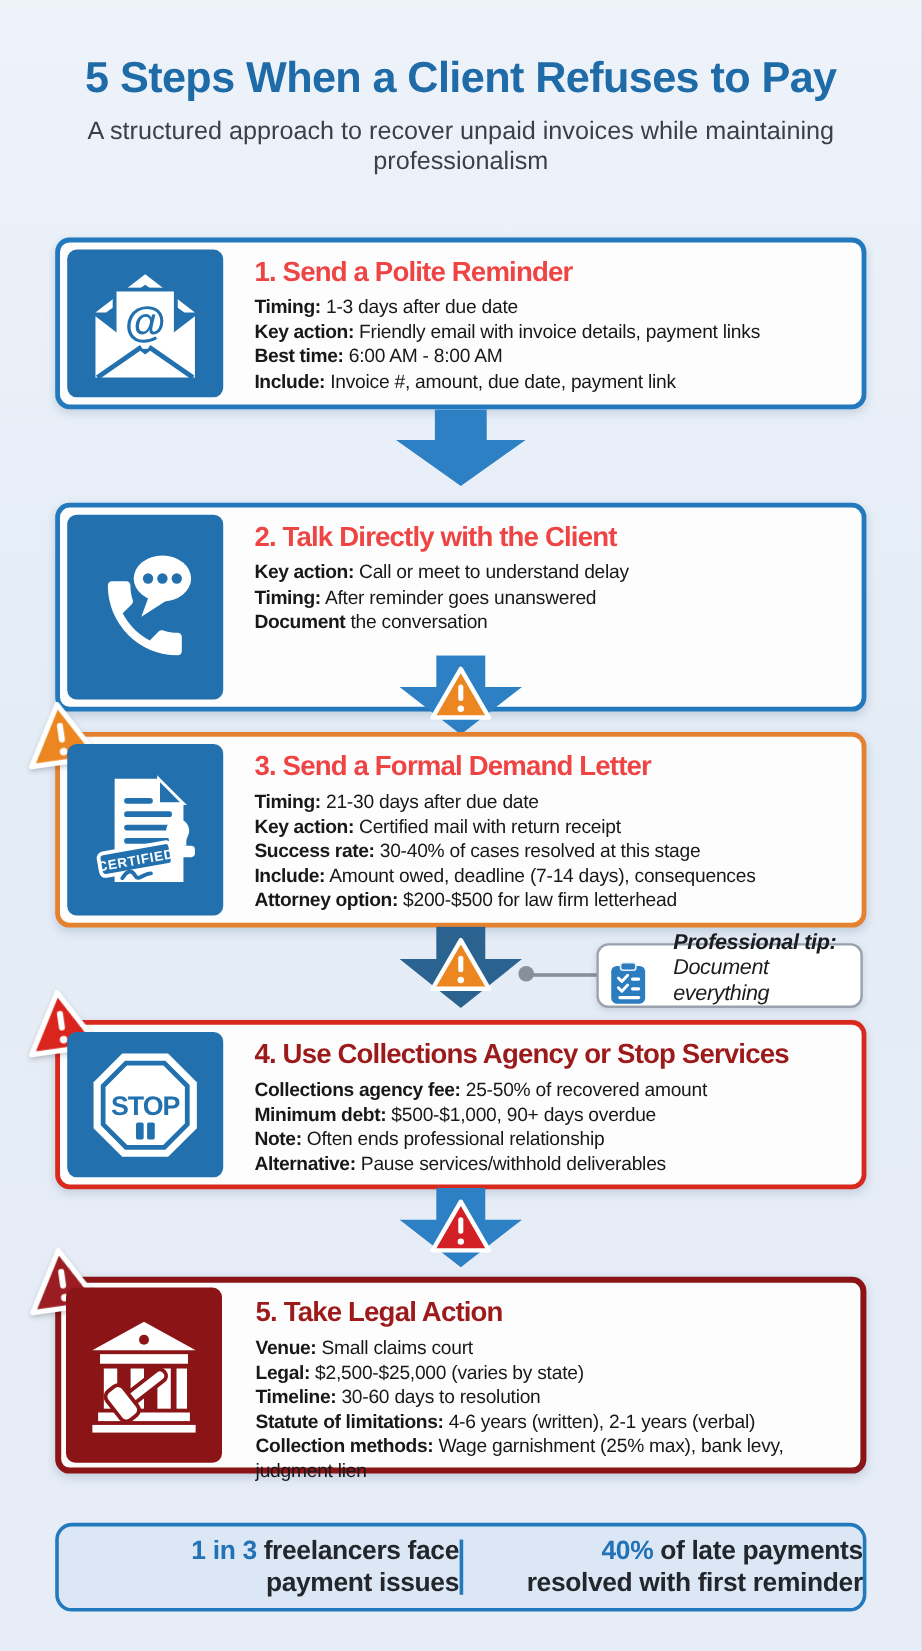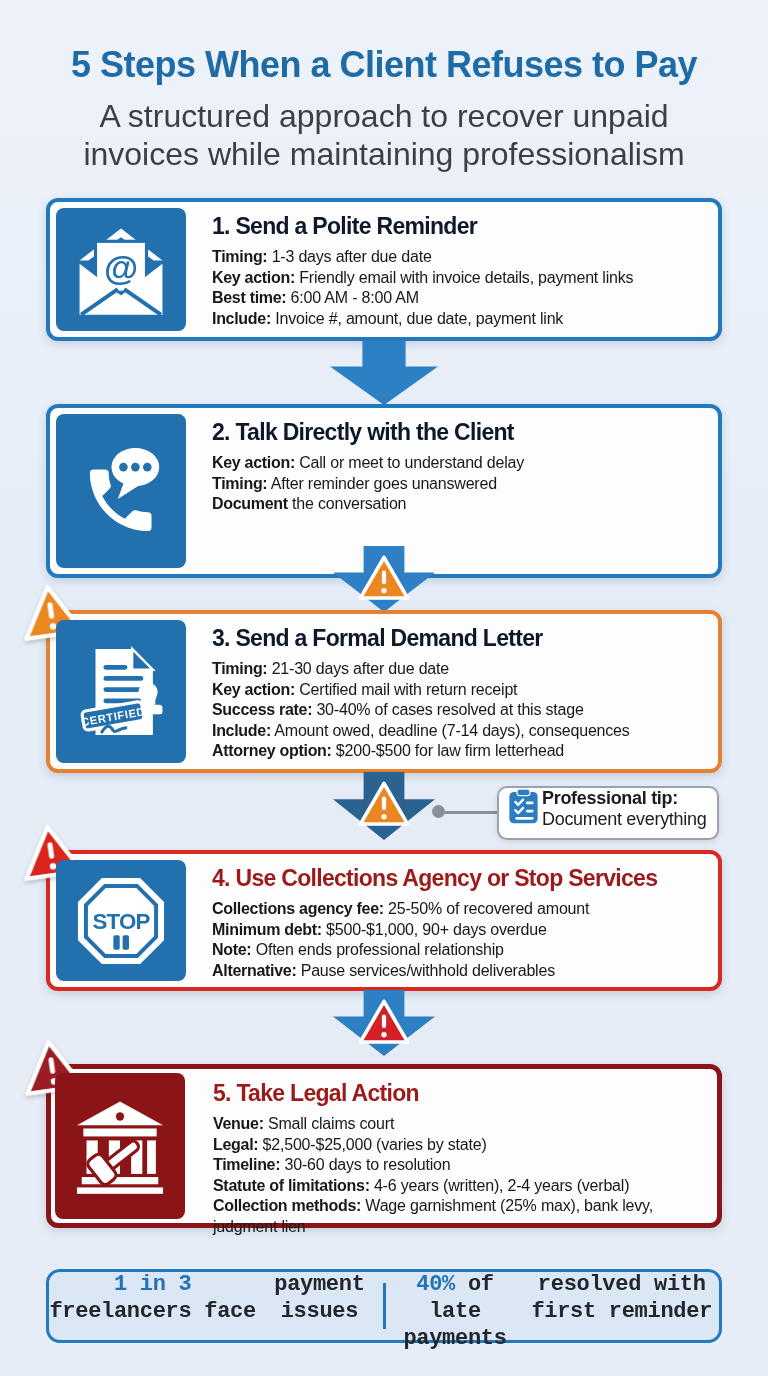--- a/index.html
+++ b/index.html
@@ -7,42 +7,42 @@
   .page {
     position:relative; width:768px; height:1376px; margin:0 auto; overflow:hidden;
     background:linear-gradient(180deg,#eef3fa 0%,#e4ecf6 45%,#e7edf6 100%);
   }
   .title {
     position:absolute; top:44px; left:0; right:0; text-align:center;
     font-size:36px; font-weight:bold; color:#1e6ba7; letter-spacing:-0.5px;
   }
   .subtitle {
     position:absolute; top:97px; left:64px; right:64px; text-align:center;
-    font-size:32px; color:#3c4046; line-height:1.2;
+    font-size:21px; color:#3c4046; line-height:1.2;
   }
   .card {
     position:absolute; left:46px; width:676px; background:#fdfdfe;
     border:4px solid #2379bd; border-radius:12px;
     box-shadow:0 3px 8px rgba(40,70,110,0.18);
   }
   .card-1 { top:198px; height:143px; }
-  .card-2 { top:404px; height:174px;padding-left:33px; }
+  .card-2 { top:419px; height:174px;padding-left:33px; }
   .card-3 { top:610px; height:163px; border-color:#e5822f; }
   .card-4 { top:850px; height:141px; border-color:#d9291f; border-width:4.5px; }
   .card-5 { top:1064px; height:164px; border-color:#8b1516; border-width:5px;text-decoration:underline; }
   .icon-box {
     position:absolute; left:6px; top:6px; bottom:6px; width:130px;
     background:#2271ae; border-radius:8px;
     display:flex; align-items:center; justify-content:center;
   }
   .card-5 .icon-box { background:#8b1516; left:4px; top:4px; bottom:4px; }
   .icon-box svg { width:102px; height:102px; }
   .card-content { position:absolute; left:162px; right:8px; top:11px; }
   .card-title {
-    font-size:23px; font-weight:bold; color:#0f172a;
+    font-size:23px; font-weight:bold; color:#ef4444;
     letter-spacing:-0.7px; margin-bottom:7px;
   }
   .card-4 .card-title, .card-5 .card-title { color:#9c1a1a; }
   .detail {
     font-size:16px; line-height:20.5px; color:#17181a; letter-spacing:-0.2px;
   }
   .detail b { letter-spacing:-0.3px; }
   .block-arrow { position:absolute; background:#2e80c4;
     clip-path:polygon(30% 0, 70% 0, 70% 40%, 100% 40%, 50% 100%, 0 40%, 30% 40%);
   }
@@ -60,36 +60,36 @@
   .corner-badge {
     position:absolute; left:-30px; top:-30px; width:62px; height:56px;
     transform:rotate(-8deg);
   }
   .corner-badge svg { width:100%; height:100%; filter:drop-shadow(0 2px 2px rgba(0,0,0,0.2)); }
   .tip-line { position:absolute; left:441px; top:811px; width:57px; height:3px; background:#8a9099; }
   .tip-dot { position:absolute; left:432px; top:805px; width:13px; height:13px; border-radius:50%; background:#8a9099; }
   .tip-box {
     position:absolute; left:497px; top:786px; width:222px; height:54px;
     background:#fff; border:2px solid #9aa3ad; border-radius:10px;
-    display:flex; align-items:flex-start; gap:3px; padding:0 9px;
+    display:flex; align-items:flex-end; gap:22px; padding:0 9px;
     box-shadow:0 2px 5px rgba(40,70,110,0.15);
+    font-style:italic;
   }
   .tip-box svg { width:31px; height:37px; flex:0 0 auto; }
   .tip-text { font-size:18px; line-height:1.16; color:#1b1c1e; letter-spacing:-0.3px; }
   .tip-text b { display:block; }
   .stats {
     position:absolute; left:46px; top:1269px; width:676px; height:74px;
     background:#dbe7f4; border:3.5px solid #2379bd; border-radius:14px;
     display:flex; align-items:stretch;
   }
   .stat {
-    flex:1; display:flex; flex-direction:row; align-items:flex-start; justify-content:center;
+    flex:1; display:flex; flex-direction:column; align-items:flex-end; justify-content:center;
     font-size:22px; font-weight:600; color:#23262b; line-height:1.22; letter-spacing:-0.3px;
     text-align:center;
-    font-family:Liberation Mono, monospace;
   }
   .stat .hl { color:#2272b5; font-weight:bold; }
   .stat-divider { width:3px; background:#2379bd; margin:11px 0; }
 </style>
 </head>
 <body>
 
 <div class="page">
 
   <h1 class="title">5 Steps When a Client Refuses to Pay</h1>
@@ -265,21 +265,21 @@
           <rect x="20" y="37" width="26" height="6.5" rx="3" fill="#fff" stroke="#8b1516" stroke-width="2"></rect>
           <rect x="13" y="30" width="11" height="19" rx="3.5" fill="#fff" stroke="#8b1516" stroke-width="2"></rect>
         </g>
       </svg>
     </div>
     <div class="card-content">
       <h2 class="card-title">5. Take Legal Action</h2>
       <p class="detail"><b>Venue:</b><span> Small claims court</span></p>
       <p class="detail"><b>Legal:</b><span> $2,500-$25,000 (varies by state)</span></p>
       <p class="detail"><b>Timeline:</b><span> 30-60 days to resolution</span></p>
-      <p class="detail"><b>Statute of limitations:</b><span> 4-6 years (written), 2-4 years (verbal)</span></p>
+      <p class="detail"><b>Statute of limitations:</b><span> 4-6 years (written), 2-1 years (verbal)</span></p>
       <p class="detail"><b>Collection methods:</b><span> Wage garnishment (25% max), bank levy, judgment lien</span></p>
     </div>
   </section>
 
   <footer class="stats">
     <div class="stat">
       <div><span class="hl">1 in 3</span><span> freelancers face</span></div>
       <div>payment issues</div>
     </div>
     <div class="stat-divider"></div>

